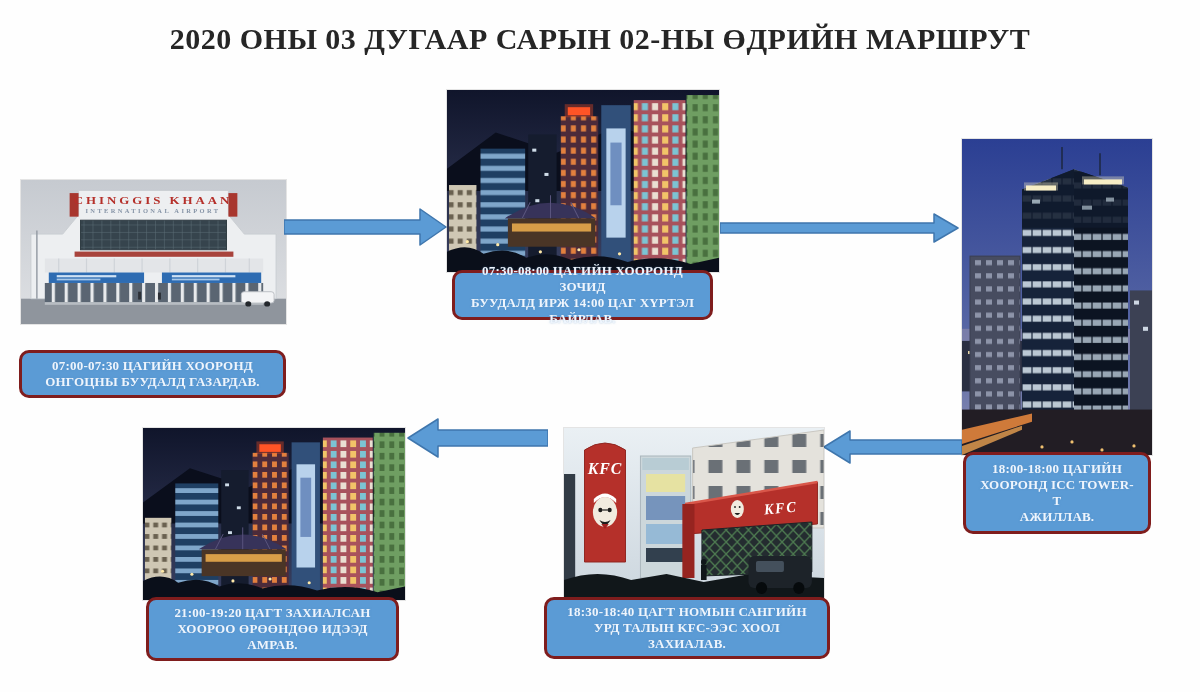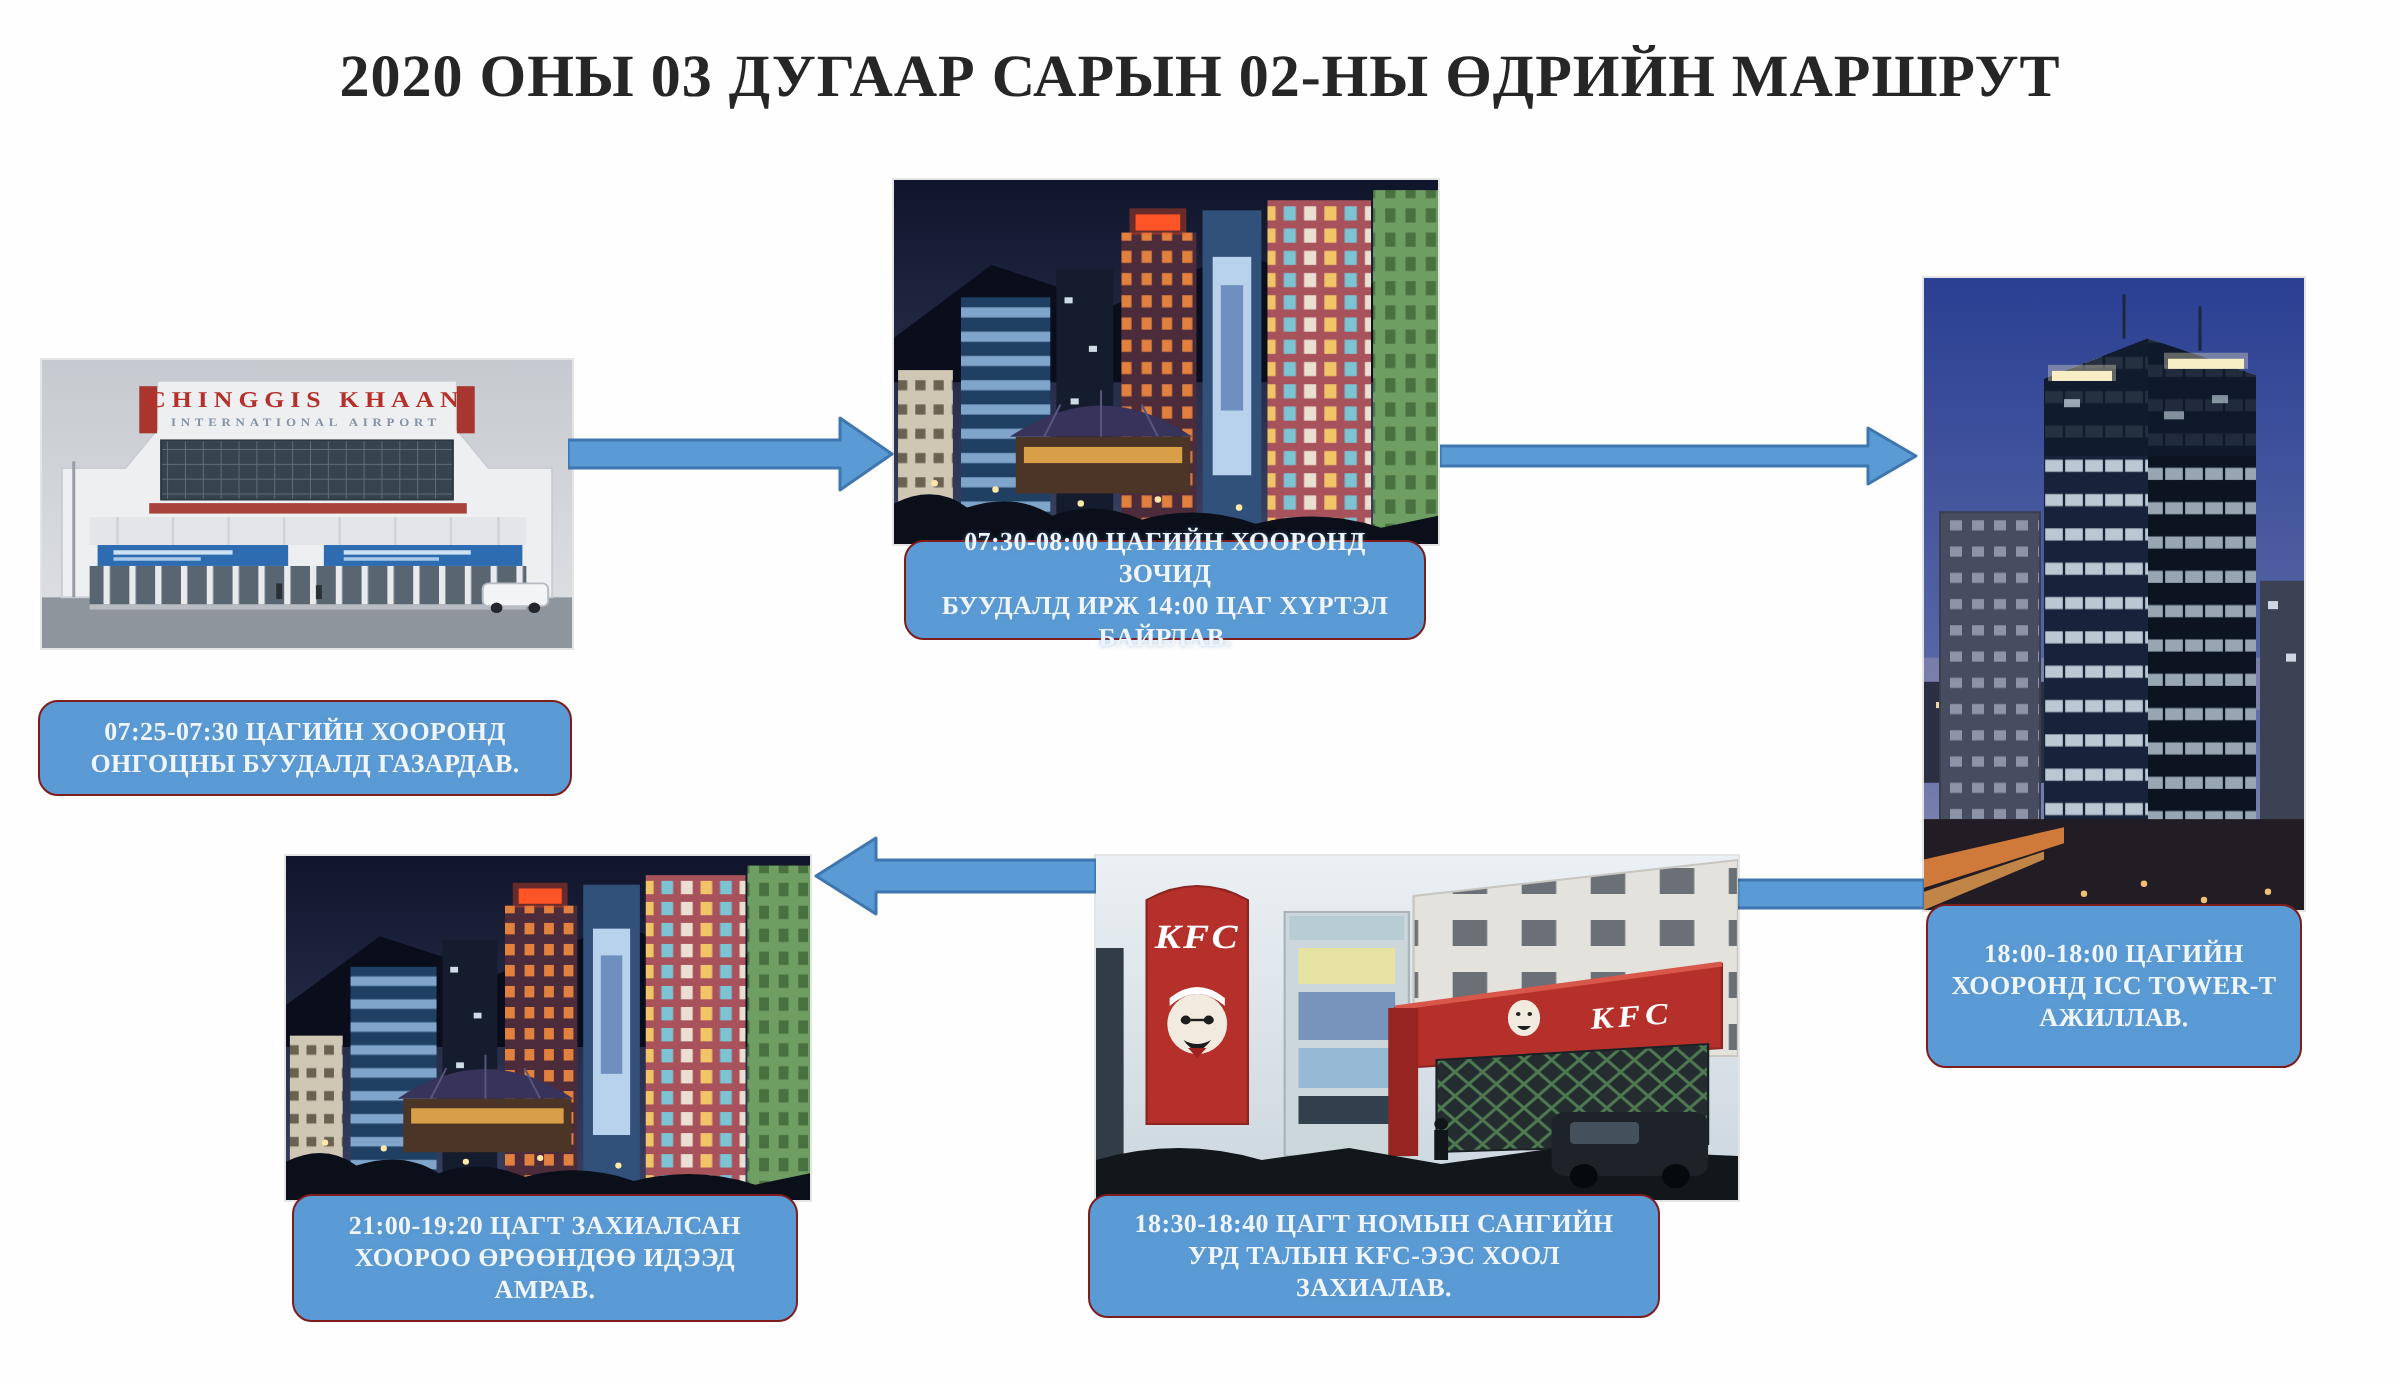--- a/index.html
+++ b/index.html
@@ -7,37 +7,37 @@
     position:relative;width:1200px;height:692px;background:#fefefe;
     font-family:Liberation Serif, serif;overflow:hidden;
   }
   .title{
     position:absolute;top:22px;left:0;width:100%;text-align:center;
     font-size:30px;font-weight:bold;color:#262626;letter-spacing:.5px;
   }
   .photo{position:absolute;box-shadow:0 0 0 1px rgba(0,0,0,.10);background:#222;}
   .photo svg{display:block;width:100%;height:100%;}
   .caption{
-    position:absolute;background:#5b9bd5;border:1px solid #7f1d1d;border-radius:10px;
+    position:absolute;background:#5b9bd5;border:3px solid #7f1d1d;border-radius:10px;
     color:#eef5fd;font-weight:bold;font-size:13px;line-height:1.25;text-align:center;
     display:flex;align-items:center;justify-content:center;padding:6px 10px;
     box-sizing:border-box;white-space:pre-line;letter-spacing:.2px;
     text-shadow:0 0 2px rgba(90,140,190,.55);
   }
   .arrow{position:absolute;}
   .arrow svg{display:block;width:100%;height:100%;}
 
   
   #photo-airport {left:21px;  top:180px; width:265px; height:144px;}
   #cap-airport   {left:19px;  top:350px; width:267px; height:48px;}
   #photo-hotel-1 {left:447px; top:90px;  width:272px; height:182px;}
   #cap-hotel-1   {left:452px; top:270px; width:261px; height:50px;}
   #photo-icc     {left:962px; top:139px; width:190px; height:316px;}
   #cap-icc       {left:963px; top:452px; width:188px; height:82px;}
-  #photo-kfc     {left:548px; top:428px; width:321px; height:172px;}
+  #photo-kfc     {left:564px; top:428px; width:260px; height:172px;}
   #cap-kfc       {left:544px; top:597px; width:286px; height:62px;}
   #photo-hotel-2 {left:143px; top:428px; width:262px; height:172px;}
   #cap-hotel-2   {left:146px; top:597px; width:253px; height:64px;}
   #arrow-1 {left:284px; top:206px; width:164px; height:42px;}
   #arrow-2 {left:720px; top:212px; width:240px; height:32px;}
   #arrow-3 {left:822px; top:428px; width:140px; height:38px;}
   #arrow-4 {left:406px; top:416px; width:142px; height:44px;}
 </style>
 </head>
 <body>
@@ -170,21 +170,21 @@
       <rect x="24" y="118" width="220" height="22" fill="url(#p-cols)"></rect>
       <rect x="24" y="140" width="220" height="3" fill="#b8bdc3"></rect>
       <line x1="16" y1="136" x2="16" y2="58" stroke="#979da6" stroke-width="1.5"></line>
       <rect x="118" y="128" width="3" height="9" fill="#2c3036"></rect>
       <rect x="138" y="129" width="3" height="8" fill="#2c3036"></rect>
       <rect x="222" y="128" width="33" height="13" rx="3" fill="#f3f4f6" stroke="#b8bcc2" stroke-width="1"></rect>
       <circle cx="229" cy="142" r="3" fill="#23272c"></circle>
         <circle cx="248" cy="142" r="3" fill="#23272c"></circle>
     </svg>
   </div>
-  <div class="caption" id="cap-airport">07:25-07:30 ЦАГИЙН ХООРОНД
+  <div class="caption" id="cap-airport">07:00-07:30 ЦАГИЙН ХООРОНД
 ОНГОЦНЫ БУУДАЛД ГАЗАРДАВ.</div>
 
   <div class="arrow" id="arrow-1">
     <svg viewBox="0 0 164 42" preserveAspectRatio="none">
       <polygon points="0,14 136,14 136,3 162,21 136,39 136,28 0,28" fill="#5b9bd5" stroke="#3f76ad" stroke-width="1.5" stroke-linejoin="round"></polygon>
     </svg>
   </div>
 
   <div class="photo" id="photo-hotel-1">
     <svg viewBox="0 0 268 180" preserveAspectRatio="none">

